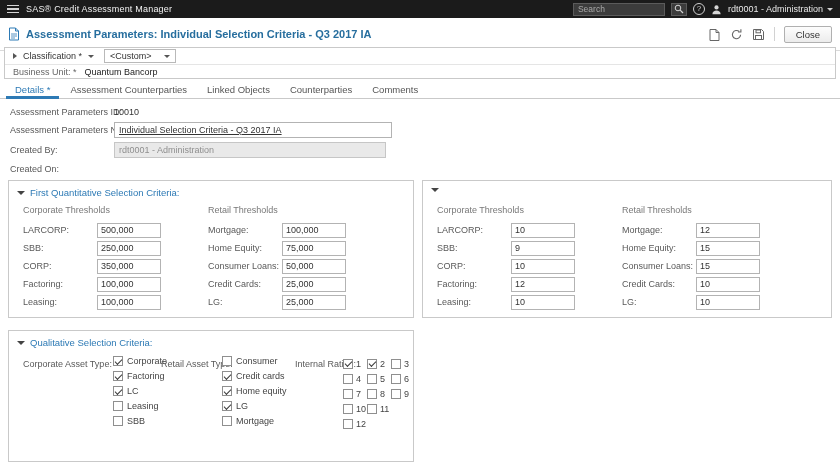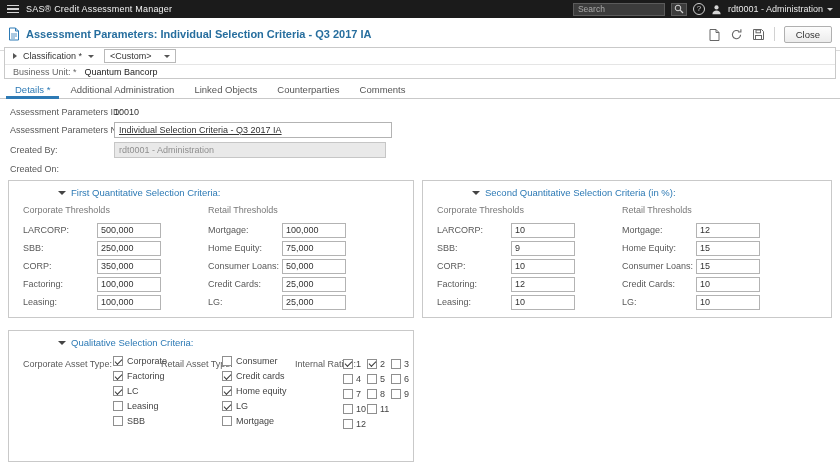--- a/index.html
+++ b/index.html
@@ -55,21 +55,21 @@
 
   
   .frow { position:absolute; left:10px; display:flex; align-items:center; height:17px; font-size:9px; }
   .flabel { width:104px; color:#595959; white-space:nowrap; }
   .fstatic { color:#333; }
   .finput { height:16px; border:1px solid #b3b3b3; font-size:9px; padding:0 4px; color:#333;
             font-family:"Liberation Sans",sans-serif; }
   .finput.dis { background:#e9e9e9; color:#8f8f8f; border-color:#c6c6c6; }
 
   
-  .panel { position:absolute; border:1px solid #c9c9c9; background:#fff; overflow:hidden;padding-left:41px; }
+  .panel { position:absolute; border:1px solid #c9c9c9; background:#fff; overflow:hidden; }
   .phead { display:flex; align-items:center; gap:5px; padding:6px 0 0 8px; }
   .tri-dn { width:0; height:0; border-top:4px solid #444; border-left:4px solid transparent; border-right:4px solid transparent; margin-top:1px; cursor:pointer; }
   .ptitle { color:#2d7ab5; font-size:9.5px; }
   .colhead { position:absolute; font-size:9px; color:#787878; }
   .pcol { position:absolute; }
   .prow { display:flex; align-items:center; height:18px; }
   .plabel { width:74px; font-size:9px; color:#595959; }
   .pinput { width:64px; height:15px; border:1px solid #b3b3b3; font-size:9px; padding:0 3px; color:#333;
             font-family:"Liberation Sans",sans-serif; }
 
@@ -162,21 +162,21 @@
     </div>
   </div>
   <div class="class-row2">
     <span class="bu-label">Business Unit: *</span>
     <span class="bu-value">Quantum Bancorp</span>
   </div>
 </div>
 
 <div class="tabs">
   <div class="tab active">Details *</div>
-  <div class="tab">Additional Administration</div>
+  <div class="tab">Assessment Counterparties</div>
   <div class="tab">Linked Objects</div>
   <div class="tab">Counterparties</div>
   <div class="tab">Comments</div>
 </div>
 
 <div class="frow" style="top:103px">
   <span class="flabel">Assessment Parameters ID:</span>
   <span class="fstatic">10010</span>
 </div>
 <div class="frow" style="top:121px">
@@ -240,21 +240,20 @@
     <div class="prow">
         <span class="plabel">LG:</span>
         <input class="pinput" value="25,000" style="">
       </div>
   </div>
 </div>
 
 <div class="panel" style="left:422px; top:180px; width:410px; height:138px">
   <div class="phead">
     <span class="tri-dn"></span>
-    <span class="ptitle">Second Quantitative Selection Criteria (in %):</span>
   </div>
   <div class="colhead" style="left:14px; top:24px">Corporate Thresholds</div>
   <div class="colhead" style="left:199px; top:24px">Retail Thresholds</div>
   <div class="pcol" style="left:14px; top:40px">
     <div class="prow">
         <span class="plabel">LARCORP:</span>
         <input class="pinput" value="10" style="">
       </div>
     <div class="prow">
         <span class="plabel">SBB:</span>

